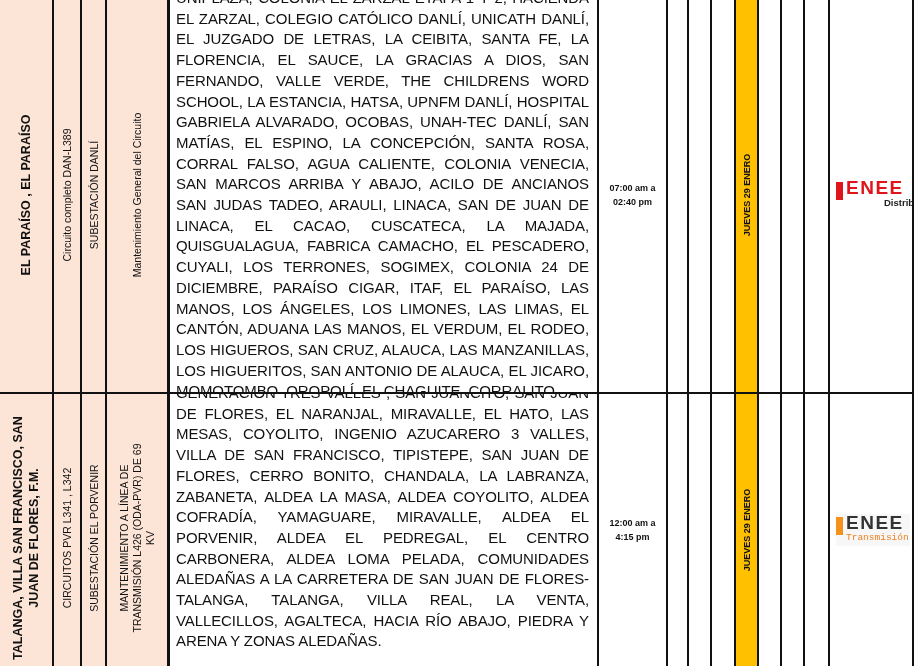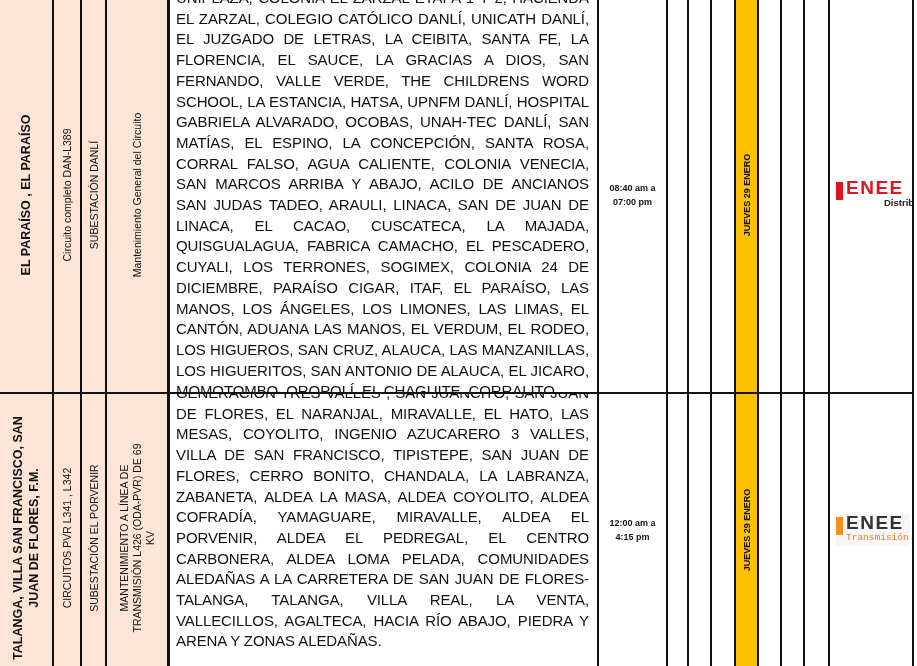--- a/index.html
+++ b/index.html
@@ -38,22 +38,22 @@
     <div class="vert small">SUBESTACIÓN DANLÍ</div>
   </div>
   <div class="cell peach" style="left:107px;width:63px;border-right-width:3px;">
     <div class="vert small">Mantenimiento General del Circuito</div>
   </div>
   <div class="cell white" style="left:170px;width:429px;">
     <div class="desc">UNIPLAZA, COLONIA EL ZARZAL ETAPA 1 Y 2, HACIENDA EL ZARZAL, COLEGIO CATÓLICO DANLÍ, UNICATH DANLÍ, EL JUZGADO DE LETRAS, LA CEIBITA, SANTA FE, LA FLORENCIA, EL SAUCE, LA GRACIAS A DIOS, SAN FERNANDO, VALLE VERDE, THE CHILDRENS WORD SCHOOL, LA ESTANCIA, HATSA, UPNFM DANLÍ, HOSPITAL GABRIELA ALVARADO, OCOBAS, UNAH-TEC DANLÍ, SAN MATÍAS, EL ESPINO, LA CONCEPCIÓN, SANTA ROSA, CORRAL FALSO, AGUA CALIENTE, COLONIA VENECIA, SAN MARCOS ARRIBA Y ABAJO, ACILO DE ANCIANOS SAN JUDAS TADEO, ARAULI, LINACA, SAN DE JUAN DE LINACA, EL CACAO, CUSCATECA, LA MAJADA, QUISGUALAGUA, FABRICA CAMACHO, EL PESCADERO, CUYALI, LOS TERRONES, SOGIMEX, COLONIA 24 DE DICIEMBRE, PARAÍSO CIGAR, ITAF, EL PARAÍSO, LAS MANOS, LOS ÁNGELES, LOS LIMONES, LAS LIMAS, EL CANTÓN, ADUANA LAS MANOS, EL VERDUM, EL RODEO, LOS HIGUEROS, SAN CRUZ, ALAUCA, LAS MANZANILLAS, LOS HIGUERITOS, SAN ANTONIO DE ALAUCA, EL JICARO, MOMOTOMBO, OROPOLÍ, EL CHAGUITE, CORRALITO.</div>
   </div>
   <div class="cell white" style="left:599px;width:69px;">
     <div class="time">
-      <div>08:40 am a</div>
-      <div>07:00 pm</div>
+      <div>07:00 am a</div>
+      <div>02:40 pm</div>
     </div>
   </div>
   <div class="cell white" style="left:668px;width:21px;"></div>
   <div class="cell white" style="left:689px;width:23px;"></div>
   <div class="cell white" style="left:712px;width:24px;"></div>
   <div class="cell yellow" style="left:736px;width:23px;">
     <div class="vert date">JUEVES 29 ENERO</div>
   </div>
   <div class="cell white" style="left:759px;width:23px;"></div>
   <div class="cell white" style="left:782px;width:23px;"></div>

